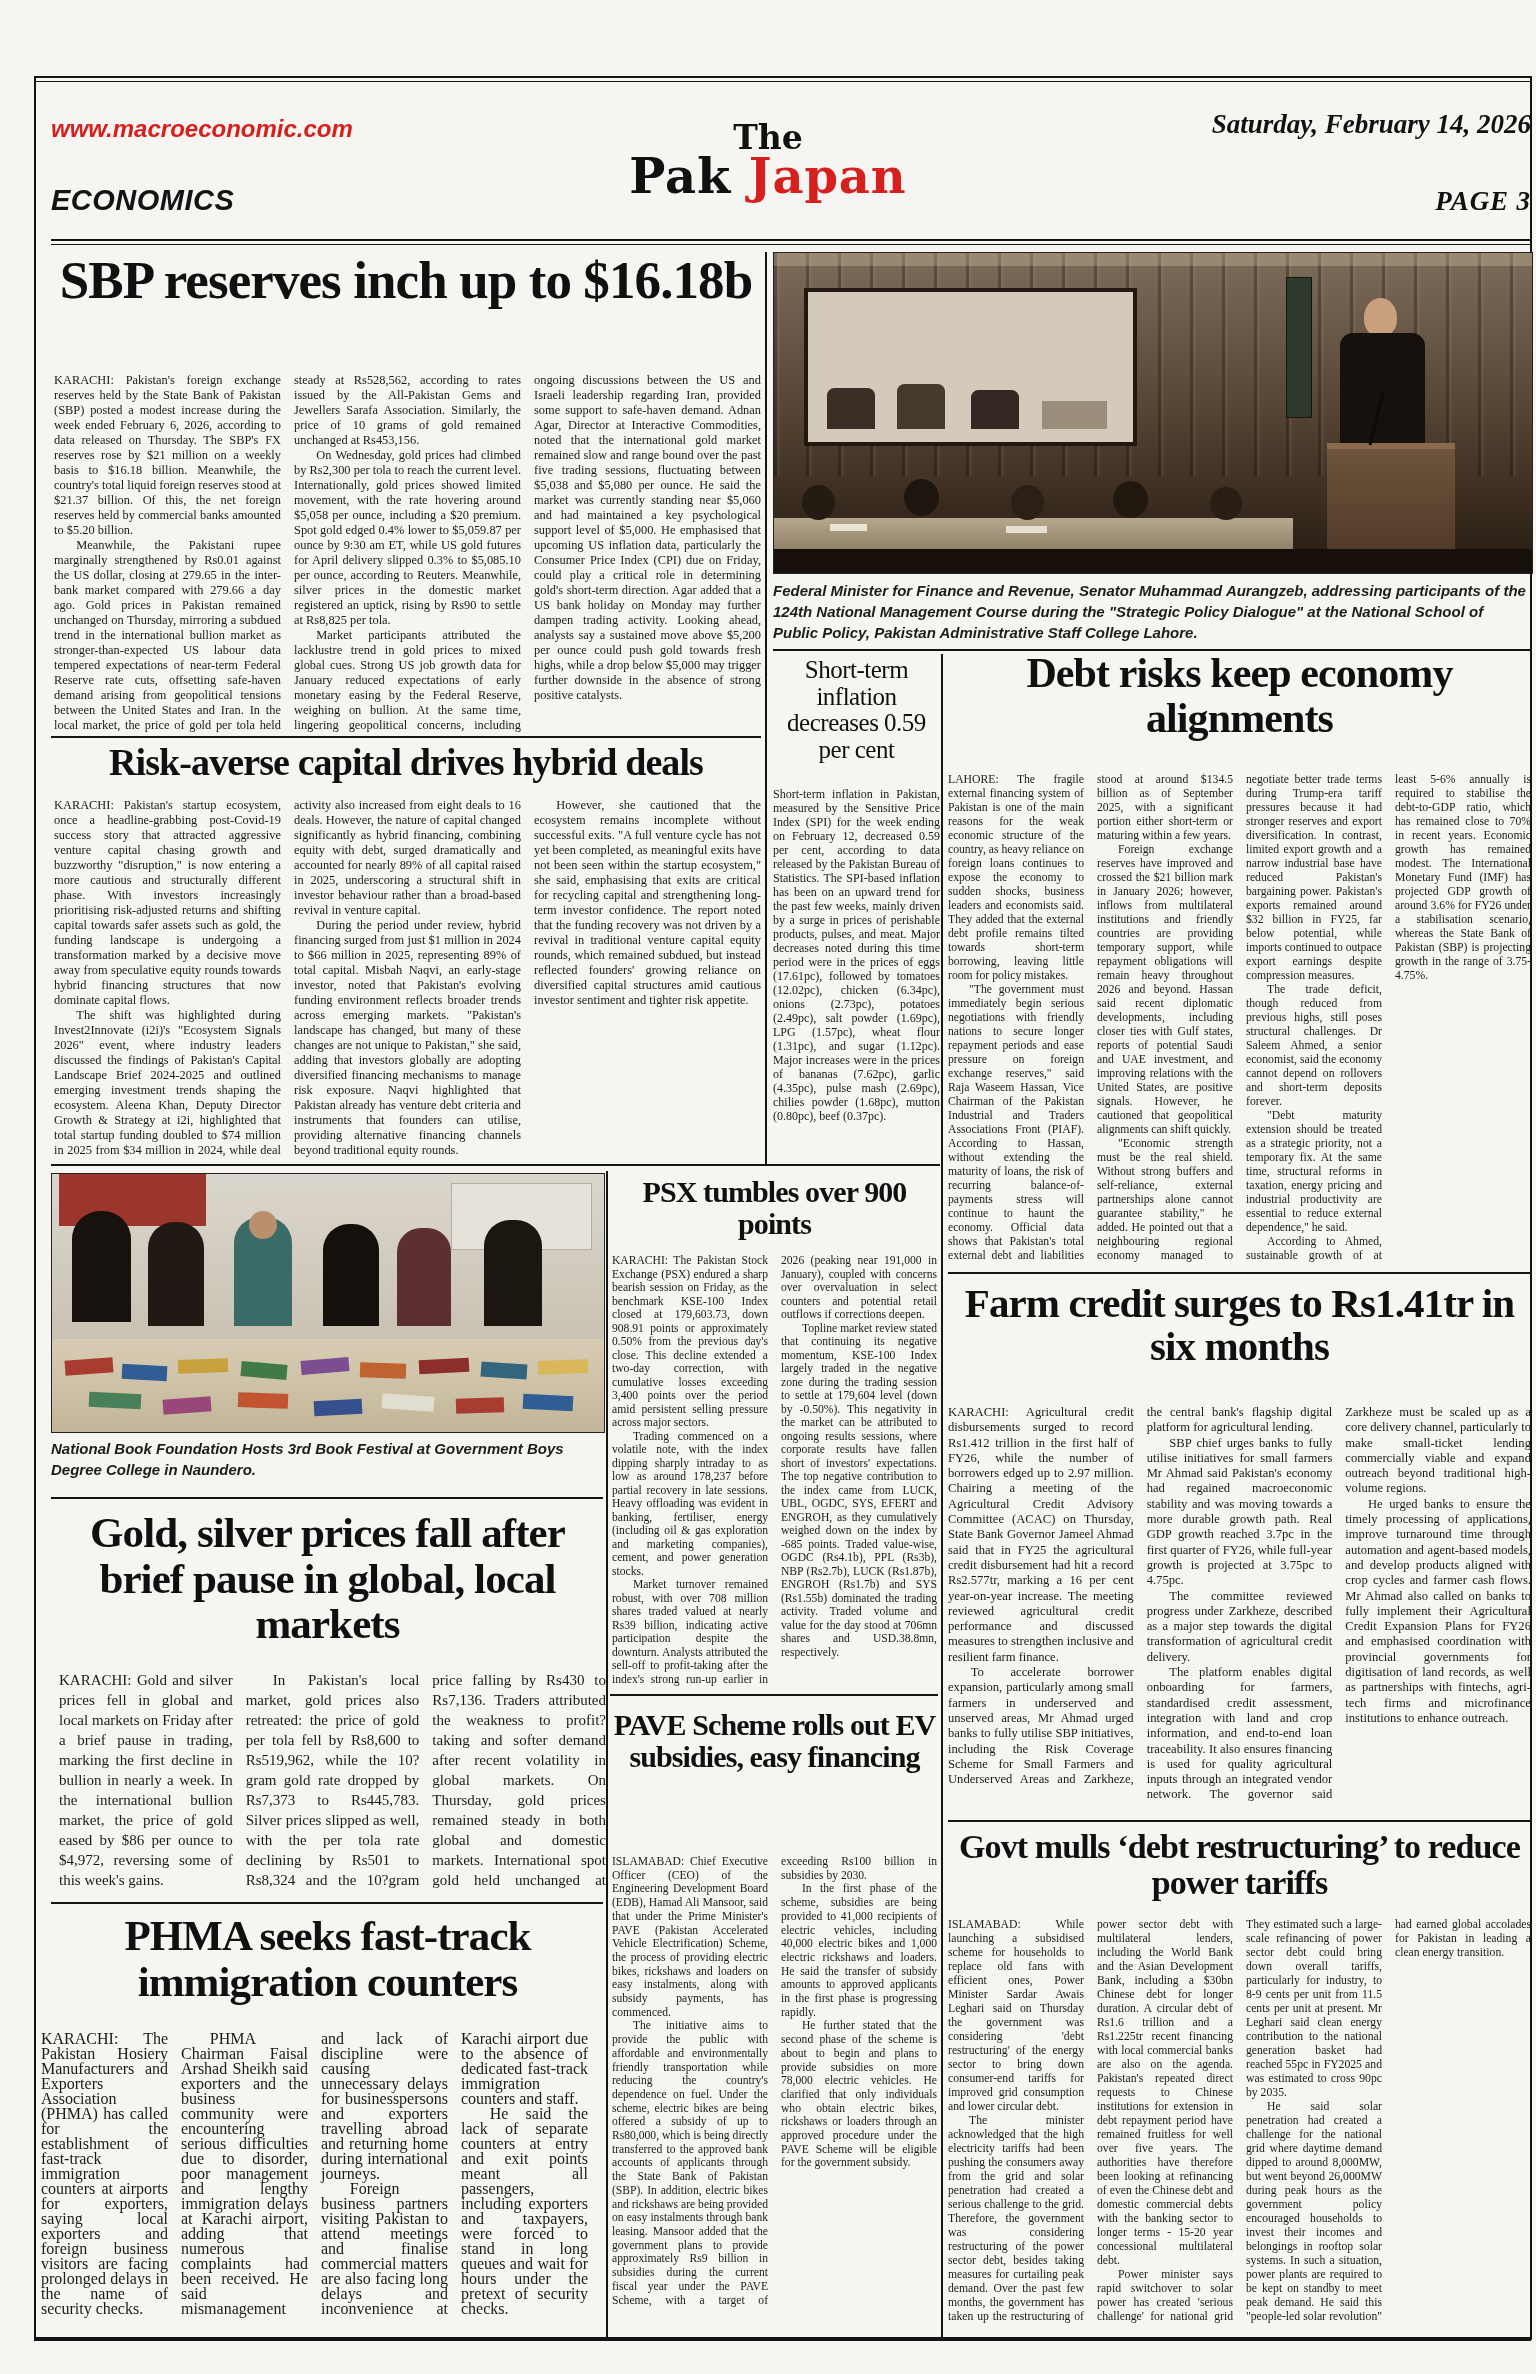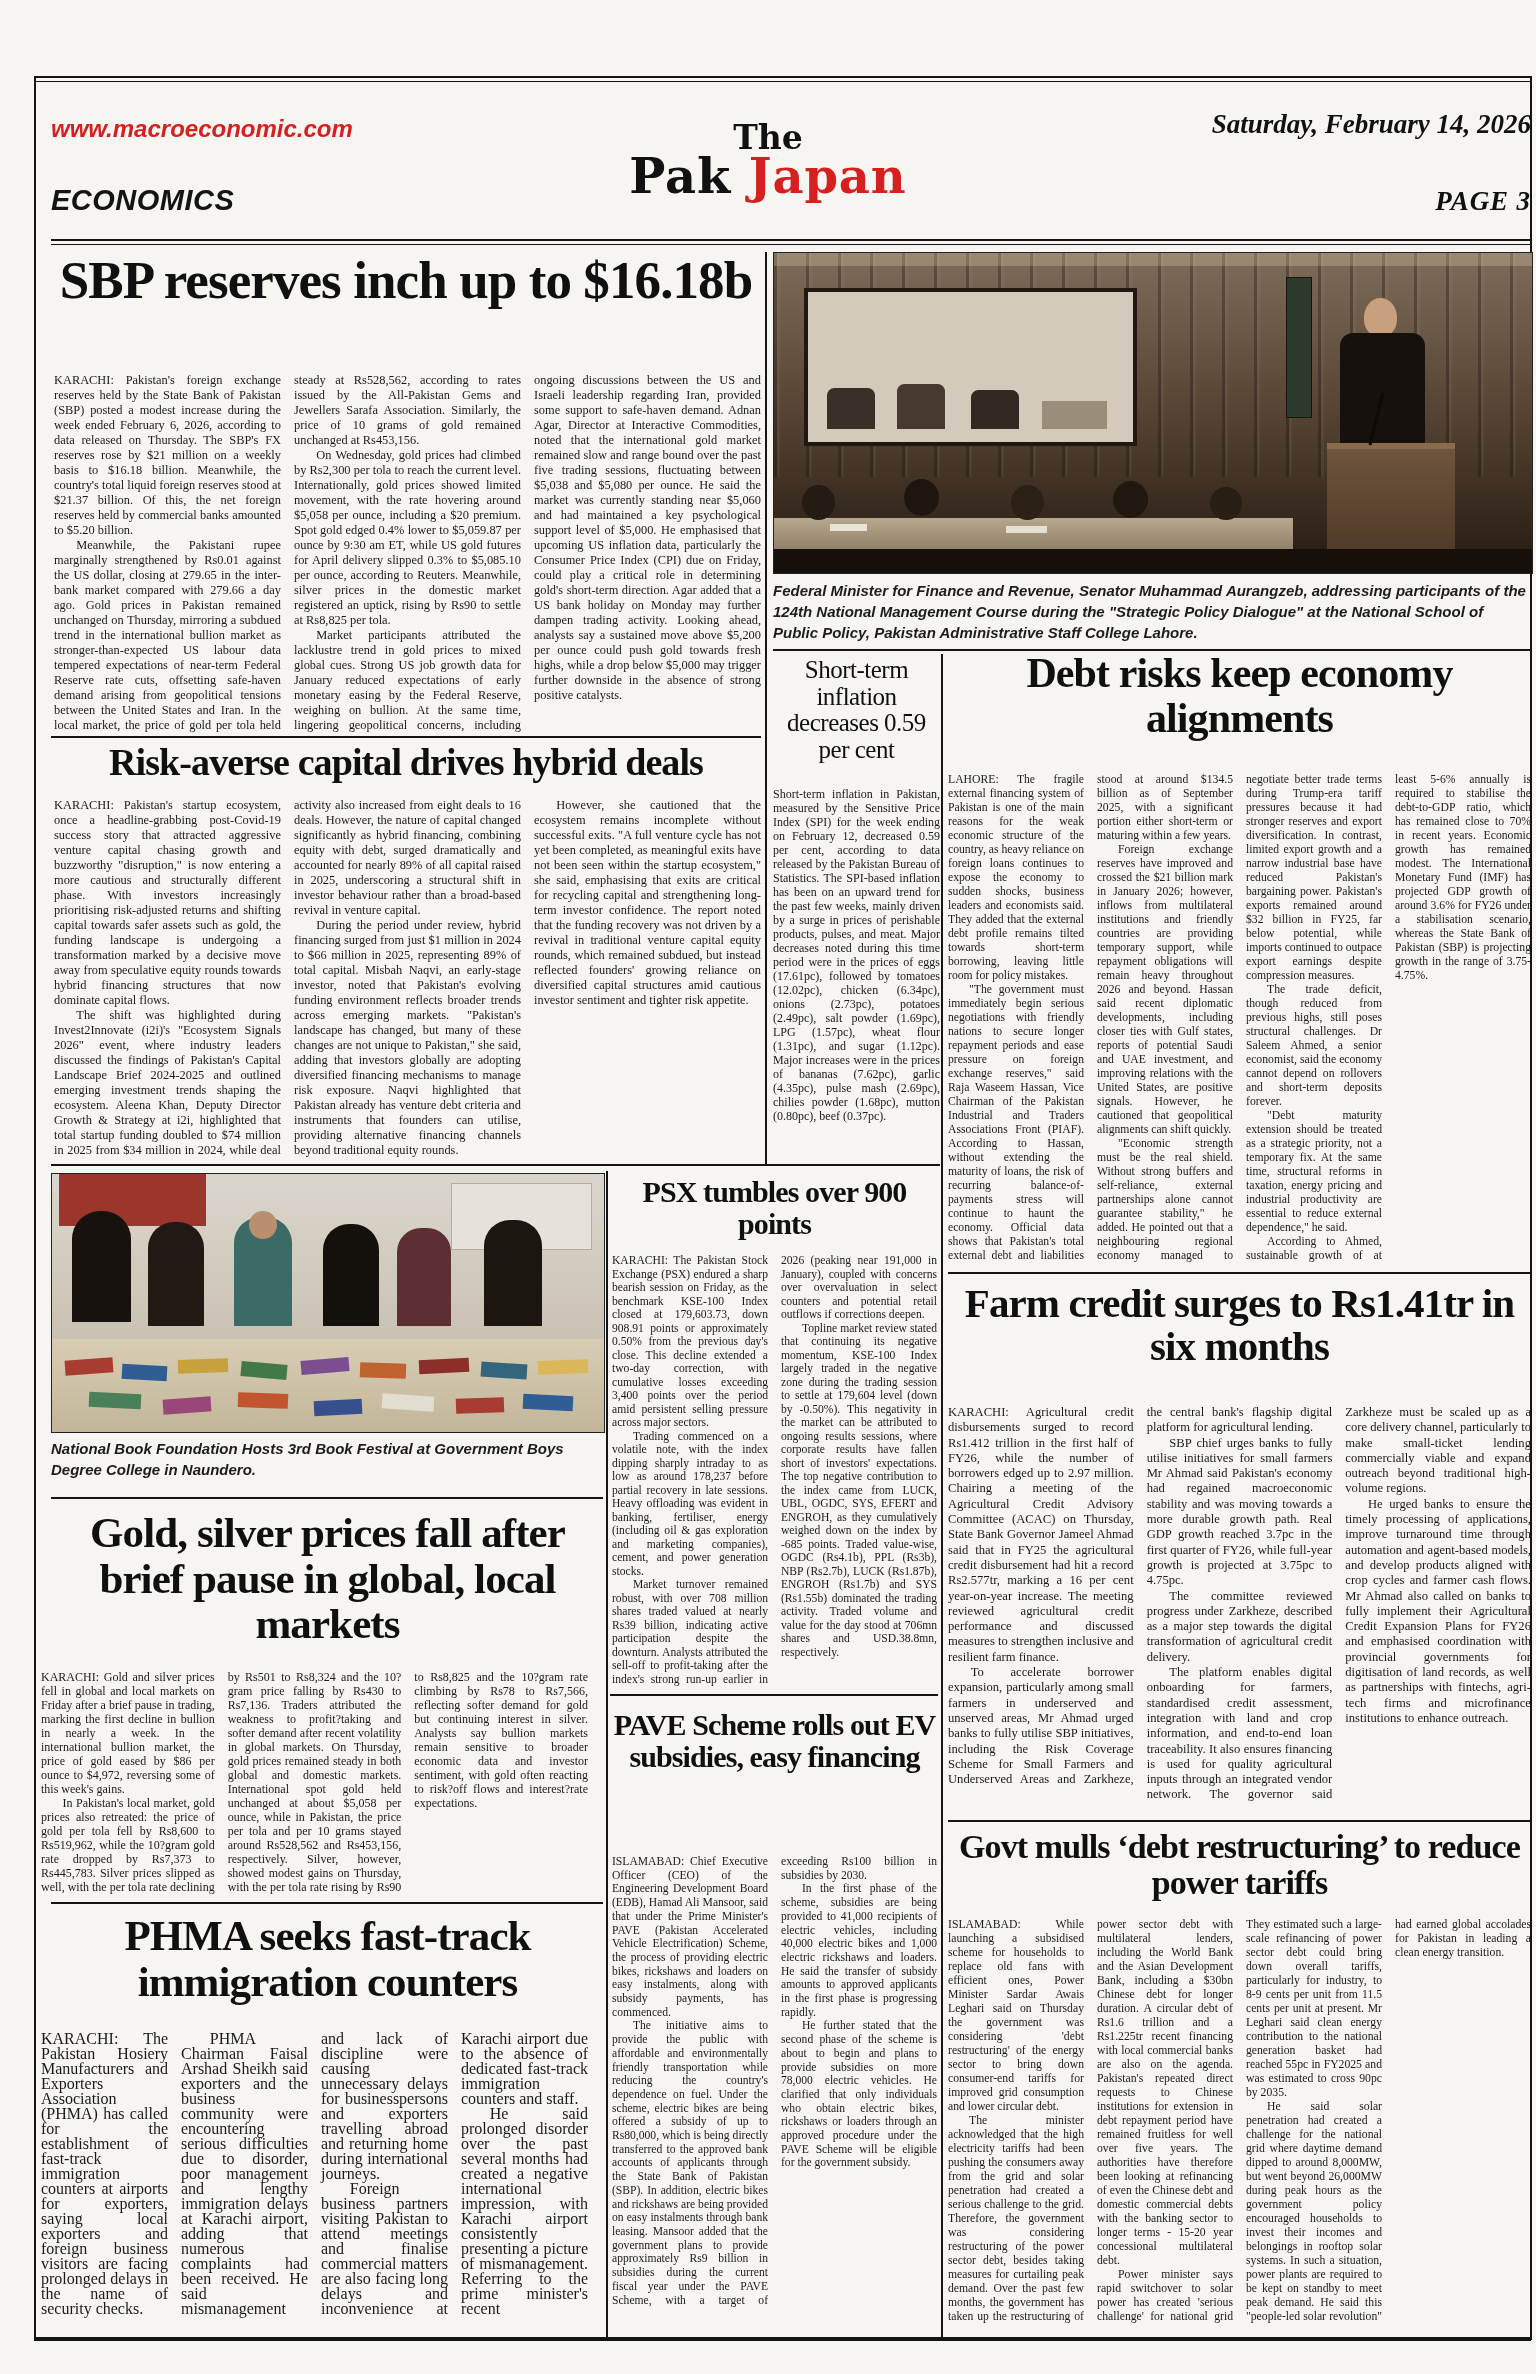--- a/index.html
+++ b/index.html
@@ -145,31 +145,32 @@
   <div class="ph" style="left:262px;bottom:16.7px;width:48px;height:15px;background:#35508c;transform:rotate(-3deg);"></div>
   <div class="ph" style="left:330px;bottom:22px;width:52px;height:15px;background:#e2ddd1;transform:rotate(4deg);"></div>
   <div class="ph" style="left:404px;bottom:18.6px;width:48px;height:15px;background:#a93c30;transform:rotate(-2deg);"></div>
   <div class="ph" style="left:471px;bottom:22px;width:50px;height:15px;background:#2f5d94;transform:rotate(3deg);"></div>
 </div>
 <div class="caption" style="left:51px;top:1438px;width:552px;">National Book Foundation Hosts 3rd Book Festival at Government Boys Degree College in Naundero.</div>
 <div class="rule-h" style="left:51px;top:1497px;width:552px;"></div>
 <div class="rule-v" style="left:606px;top:1171px;height:1166px;"></div>
 
 <div class="headline" style="left:54px;top:1510px;width:547px;font-size:43px;">Gold, silver prices fall after brief pause in global, local markets</div>
-<div class="body-text" style="left:41px;top:1670px;width:547px;height:224px;column-count:3;font-size:12px;line-height:14px;">
+<div class="body-text" style="left:59px;top:1670px;width:547px;height:224px;column-count:3;font-size:15px;line-height:20px;">
     <p>KARACHI: Gold and silver prices fell in global and local markets on Friday after a brief pause in trading, marking the first decline in bullion in nearly a week.  In the international bullion market, the price of gold eased by $86 per ounce to $4,972, reversing some of this week's gains.</p>
     <p>In Pakistan's local market, gold prices also retreated: the price of gold per tola fell by Rs8,600 to Rs519,962, while the 10?gram gold rate dropped by Rs7,373 to Rs445,783.  Silver prices slipped as well, with the per tola rate declining by Rs501 to Rs8,324 and the 10?gram price falling by Rs430 to Rs7,136.  Traders attributed the weakness to profit?taking and softer demand after recent volatility in global markets. On Thursday, gold prices remained steady in both global and domestic markets. International spot gold held unchanged at about $5,058 per ounce, while in Pakistan, the price per tola and per 10 grams stayed around Rs528,562 and Rs453,156, respectively. Silver, however, showed modest gains on Thursday, with the per tola rate rising by Rs90 to Rs8,825 and the 10?gram rate climbing by Rs78 to Rs7,566, reflecting softer demand for gold but continuing interest in silver. Analysts say bullion markets remain sensitive to broader economic data and investor sentiment, with gold often reacting to risk?off flows and interest?rate expectations.</p>
   </div>
 <div class="rule-h" style="left:51px;top:1902px;width:552px;"></div>
 
 <div class="headline" style="left:54px;top:1913px;width:547px;font-size:43px;">PHMA seeks fast-track immigration counters</div>
 <div class="body-text" style="left:41px;top:2031px;width:547px;height:297px;column-count:4;font-size:16px;line-height:15px;">
     <p>KARACHI: The Pakistan Hosiery Manufacturers and Exporters Association (PHMA) has called for the establishment of fast-track immigration counters at airports for exporters, saying local exporters and foreign business visitors are facing prolonged delays in the name of security checks.</p>
     <p>PHMA Chairman Faisal Arshad Sheikh said exporters and the business community were encountering serious difficulties due to disorder, poor management and lengthy immigration delays at Karachi airport, adding that numerous complaints had been received. He said mismanagement and lack of discipline were causing unnecessary delays for businesspersons and exporters travelling abroad and returning home during international journeys.</p>
     <p>Foreign business partners visiting Pakistan to attend meetings and finalise commercial matters are also facing long delays and inconvenience at Karachi airport due to the absence of dedicated fast-track immigration counters and staff.</p>
+    <p>He said the lack of separate counters at entry and exit points meant all passengers, including exporters and taxpayers, were forced to stand in long queues and wait for hours under the pretext of security checks.</p>
     <p>He said prolonged disorder over the past several months had created a negative international impression, with Karachi airport consistently presenting a picture of mismanagement.  Referring to the prime minister's recent announcement to issue diplomatic passports to leading exporters and taxpayers, he said the treatment meted out to exporters at airports had instead become a source of disappointment and embarrassment.</p>
   </div>
 
 <div class="headline" style="left:612px;top:1176px;width:325px;font-size:30px;">PSX tumbles over 900 points</div>
 <div class="body-text" style="left:612px;top:1254px;width:325px;height:434px;column-count:2;font-size:11.6px;line-height:13.5px;">
     <p>KARACHI: The Pakistan Stock Exchange (PSX) endured a sharp bearish session on Friday, as the benchmark KSE-100 Index closed at 179,603.73, down 908.91 points or approximately 0.50% from the previous day's close.  This decline extended a two-day correction, with cumulative losses exceeding 3,400 points over the period amid persistent selling pressure across major sectors.</p>
     <p>Trading commenced on a volatile note, with the index dipping sharply intraday to as low as around 178,237 before partial recovery in late sessions. Heavy offloading was evident in banking, fertiliser, energy (including oil &amp; gas exploration and marketing companies), cement, and power generation stocks.</p>
     <p>Market turnover remained robust, with over 708 million shares traded valued at nearly Rs39 billion, indicating active participation despite the downturn.  Analysts attributed the sell-off to profit-taking after the index's strong run-up earlier in 2026 (peaking near 191,000 in January), coupled with concerns over overvaluation in select counters and potential retail outflows if corrections deepen.</p>
     <p>Topline market review stated that continuing its negative momentum, KSE-100 Index largely traded in the negative zone during the trading session to settle at 179,604 level (down by -0.50%). This negativity in the market can be attributed to ongoing results sessions, where corporate results have fallen short of investors' expectations.  The top negative contribution to the index came from LUCK, UBL, OGDC, SYS, EFERT and ENGROH, as they cumulatively weighed down on the index by -685 points.  Traded value-wise, OGDC (Rs4.1b), PPL (Rs3b), NBP (Rs2.7b), LUCK (Rs1.87b), ENGROH (Rs1.7b) and SYS (Rs1.55b) dominated the trading activity. Traded volume and value for the day stood at 706mn shares and USD.38.8mn, respectively.</p>
   </div>

